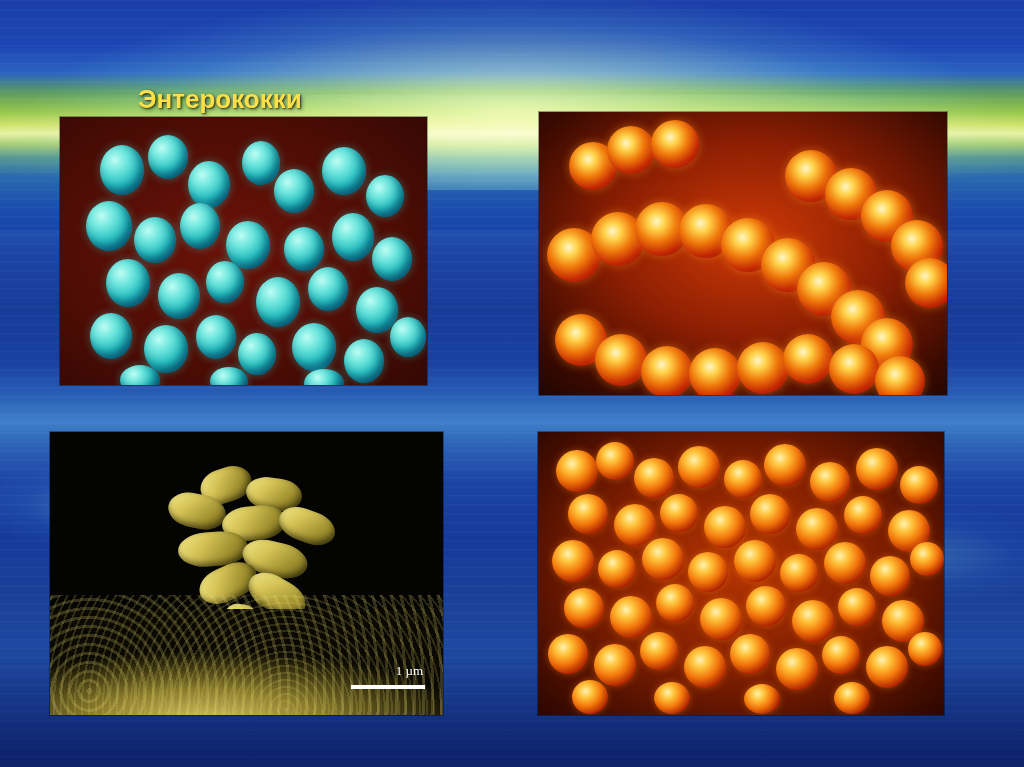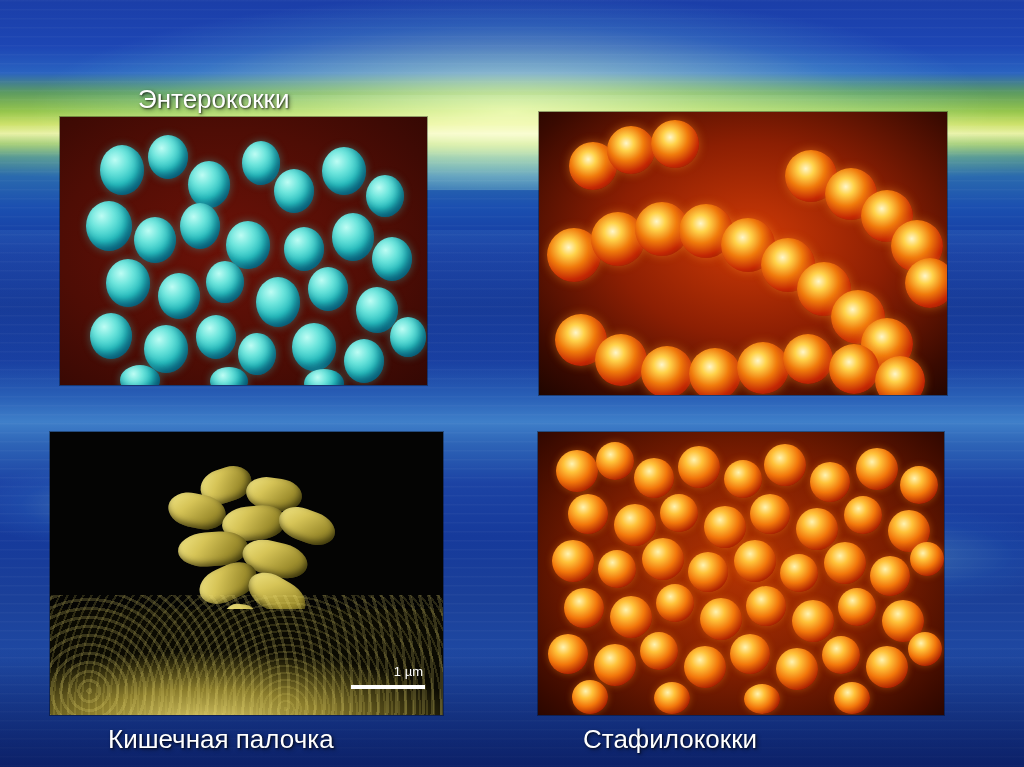--- a/index.html
+++ b/index.html
@@ -125,23 +125,23 @@
     letter-spacing: 0.2px;
     text-shadow:
       2px 2px 0 rgba(40,40,10,0.55),
       3px 3px 5px rgba(0,0,0,0.45);
     white-space: nowrap;
   }
 
   
   .caption {
     position: absolute;
-    color: #ffffff;
+    color: #fde047;
     font-size: 26px;
-    font-weight: normal;
+    font-weight: bold;
     white-space: nowrap;
     text-shadow: 1px 1px 2px rgba(0,0,0,0.65), 2px 2px 4px rgba(0,0,0,0.4);
   }
   .cap-enterococci { left: 138px; top: 84px; }
   .cap-streptococci { left: 597px; top: 79px; }
   .cap-ecoli { left: 108px; top: 724px; }
   .cap-staph { left: 583px; top: 724px; }
 
   
   .photo {
@@ -210,21 +210,21 @@
     position: absolute;
     right: 18px; bottom: 26px;
     width: 74px; height: 4px;
     background: #ffffff;
   }
   .scalelabel {
     position: absolute;
     right: 20px; bottom: 36px;
     color: #ffffff;
     font-size: 13px;
-    font-family: Liberation Sans, sans-serif;
+    font-family: Liberation Serif, serif;
     white-space: nowrap;
   }
 
   
   .staph-bg {
     background:
       radial-gradient(ellipse 320px 240px at 50% 48%, #b53403 0%, #7d1e01 45%, #3a0a00 80%, #150200 100%);
   }
   .stc {
     position: absolute;
@@ -243,22 +243,20 @@
   <div class="bg-sheen-top"></div>
   <div class="bg-glow"></div>
   <div class="bg-glow2"></div>
   <div class="bg-streaks"></div>
   <div class="bg-sheen-left"></div>
   <div class="bg-sheen-right"></div>
   <div class="bg-bottomdark"></div>
 
 
   <div class="caption cap-enterococci">Энтерококки</div>
-  <div class="caption cap-ecoli">Кишечная палочка</div>
-  <div class="caption cap-staph">Стафилококки</div>
 
   <div class="photo ph-enterococci" title="Электронная микрофотография энтерококков — бирюзовые кокки на тёмно-красном фоне">
     <div class="ph-inner entero-bg">
       <div class="cocc" style="left:40px;  top:28px;  width:44px; height:50px;"></div>
       <div class="cocc" style="left:88px;  top:18px;  width:40px; height:44px;"></div>
       <div class="cocc" style="left:128px; top:44px;  width:42px; height:47px;"></div>
       <div class="cocc" style="left:182px; top:24px;  width:38px; height:44px;"></div>
       <div class="cocc" style="left:214px; top:52px;  width:40px; height:44px;"></div>
       <div class="cocc" style="left:262px; top:30px;  width:44px; height:48px;"></div>
       <div class="cocc" style="left:306px; top:58px;  width:38px; height:42px;"></div>

